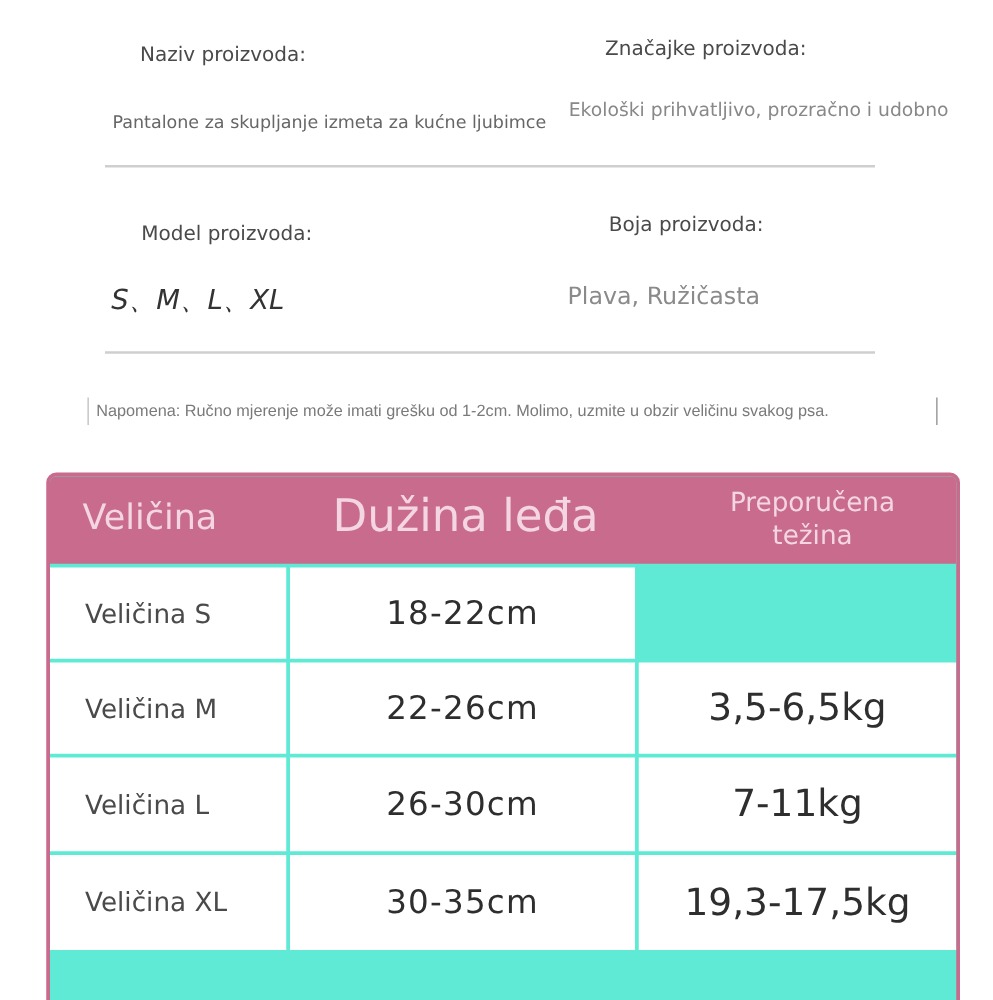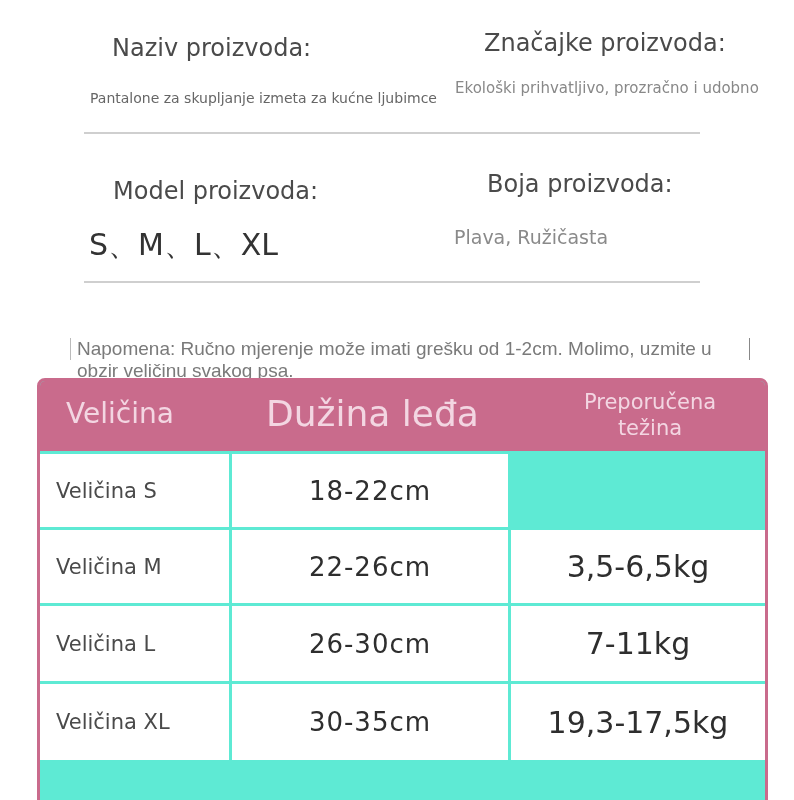--- a/index.html
+++ b/index.html
@@ -1,43 +1,42 @@
 <!DOCTYPE html>
 <html><head>
 <meta charset="utf-8">
 <style>
   html, body { margin: 0; padding: 0; }
   body {
     width: 794px; height: 800px; background: #ffffff; position: relative; overflow: hidden;
     font-family: "DejaVu Sans", sans-serif; color: #3a3a3a;
   }
   .abs { position: absolute; white-space: nowrap; }
-  .label { font-size: 24px; color: #4a4a4a; }
+  .label { font-size: 16px; color: #4a4a4a; }
   .value-small { font-size: 14px; color: #666; }
   .value { font-size: 19px; color: #8a8a8a; }
-  .value-dark { font-size: 30px; color: #333; }
+  .value-dark { font-size: 22px; color: #333; font-style: italic; }
   .divider { position: absolute; left: 84px; width: 616px; height: 2px; background: #cfcfcf; }
   .note {
     position: absolute; left: 70px; top: 318px; width: 680px; height: 22px;
-    font-family: "Liberation Sans", sans-serif; font-size: 19px; color: #7a7a7a;
+    font-family: "Liberation Sans", sans-serif; font-size: 13px; color: #7a7a7a;
     border-left: 1px solid #bbb; border-right: 1px solid #888; padding-left: 6px; box-sizing: border-box;
     line-height: 22px;
-    margin-top: 20px;
   }
   .table {
     position: absolute; left: 37px; top: 378px; width: 731px; height: 430px;
     border: 3px solid #c96b8c; border-radius: 8px; box-sizing: border-box; overflow: hidden; background: #5eead4; text-decoration: underline;
   }
   .thead { position: absolute; left: 0; top: 0; width: 100%; height: 70px; background: #c96b8c; }
   .th { position: absolute; color: #f3d6e2; text-align: center; }
   .row { position: absolute; left: 0; width: 100%; }
   .cell {
     position: absolute; top: 0; bottom: 0; background: #ffffff; display: flex; align-items: center;
   }
-  .c1 { left: 0; width: 189px; padding-left: 16px; box-sizing: border-box; font-size: 21px; color: #4a4a4a; }
+  .c1 { left: 0; width: 189px; padding-left: 28px; box-sizing: border-box; font-size: 21px; color: #4a4a4a; }
   .c2 { left: 192px; width: 276px; justify-content: center; font-size: 26px; color: #2e2e2e; letter-spacing: 1px; }
   .c3 { left: 471px; width: 254px; justify-content: center; font-size: 30px; color: #2e2e2e; }
 </style>
 </head>
 <body>
 
 <div class="abs label" style="left:112px;top:34px;">Naziv proizvoda:</div>
 <div class="abs value-small" style="left:90px;top:90px;">Pantalone za skupljanje izmeta za kućne ljubimce</div>
 
 <div class="abs label" style="left:484px;top:29px;">Značajke proizvoda:</div>

